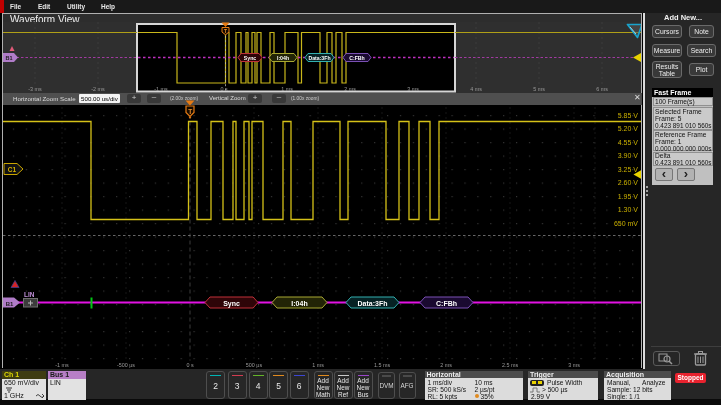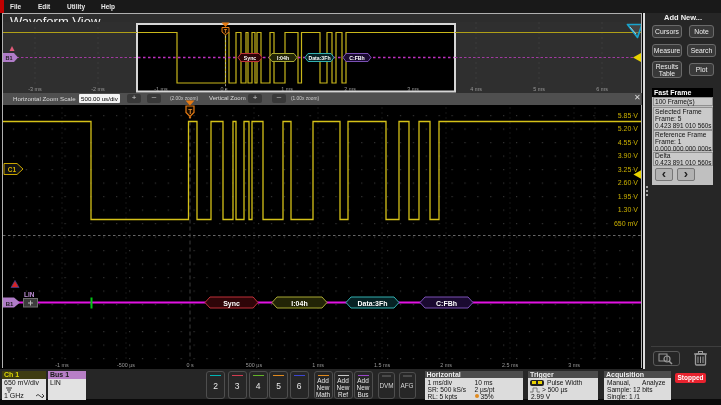--- a/index.html
+++ b/index.html
@@ -16,21 +16,21 @@
 <div class="t" style="left:38px;top:3px;font-size:6.5px;font-weight:bold;color:#e8e8e8;">Edit</div>
 <div class="t" style="left:67px;top:3px;font-size:6.5px;font-weight:bold;color:#e8e8e8;">Utility</div>
 <div class="t" style="left:101px;top:3px;font-size:6.5px;font-weight:bold;color:#e8e8e8;">Help</div>
 
 <div class="abs" style="left:645px;top:13px;width:76px;height:356px;background:#262626;"></div>
 
 <div class="abs" style="left:2px;top:13px;width:640px;height:355px;border:1px solid #b0b0b0;box-sizing:border-box;background:#000;"></div>
 <div class="abs" style="left:643px;top:13px;width:2px;height:356px;background:#dcdcdc;"></div>
 
 <div class="abs" style="left:3px;top:14px;width:638px;height:8px;background:#2d2d2d;"></div>
-<div class="t" style="left:10px;top:13.5px;font-size:13px;color:#f0f0f0;">Waveform View</div>
+<div class="t" style="left:10px;top:13.5px;font-size:10px;color:#f0f0f0;">Waveform View</div>
 
 <svg class="abs" style="left:3px;top:22px;" width="638" height="71" viewBox="3 22 638 71">
   <rect x="3" y="22" width="638" height="71" fill="#2f2f2f"></rect>
 
   <g stroke="#3d3d3d" stroke-width="1" stroke-dasharray="2,3">
     <line x1="35" y1="22" x2="35" y2="86"></line>
       <line x1="98" y1="22" x2="98" y2="86"></line>
     <line x1="161" y1="22" x2="161" y2="86"></line>
       <line x1="224" y1="22" x2="224" y2="86"></line>
     <line x1="287" y1="22" x2="287" y2="86"></line>

